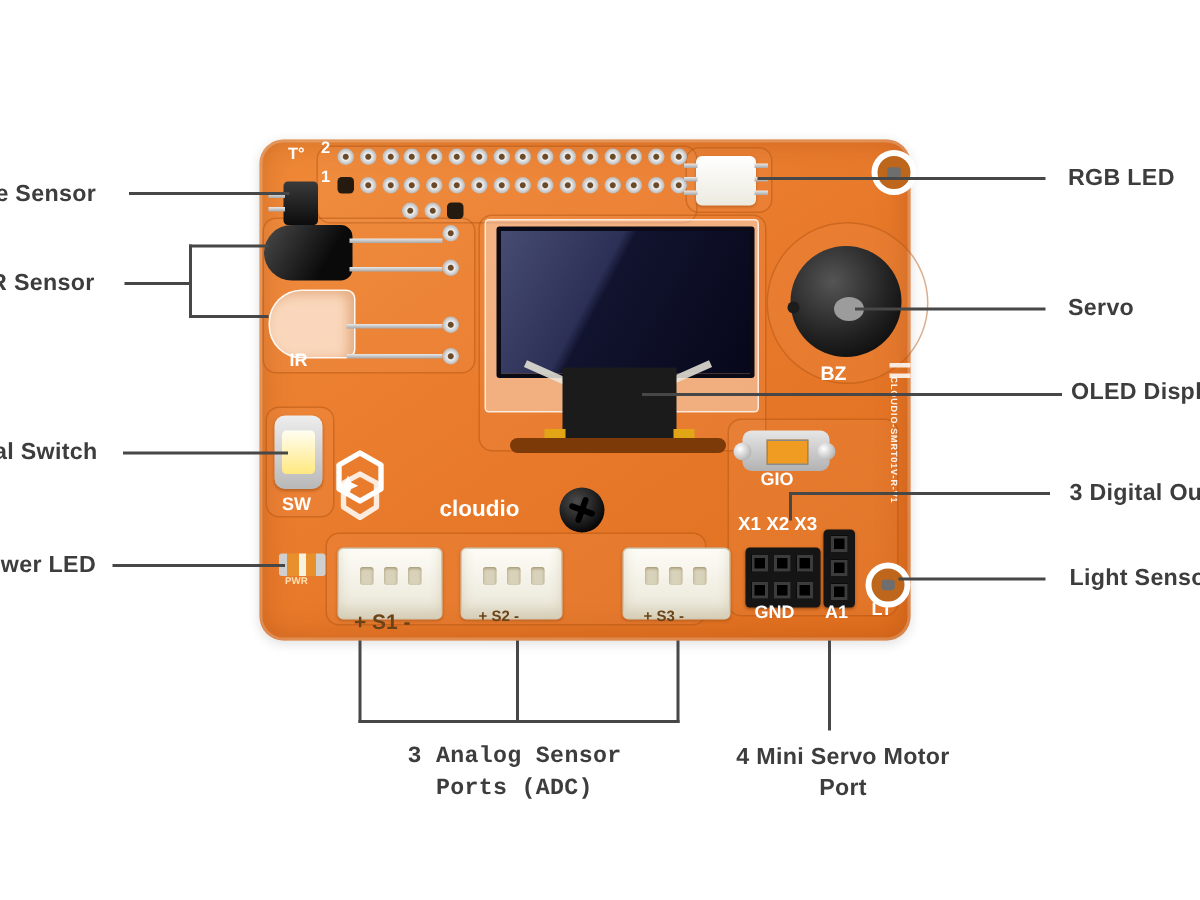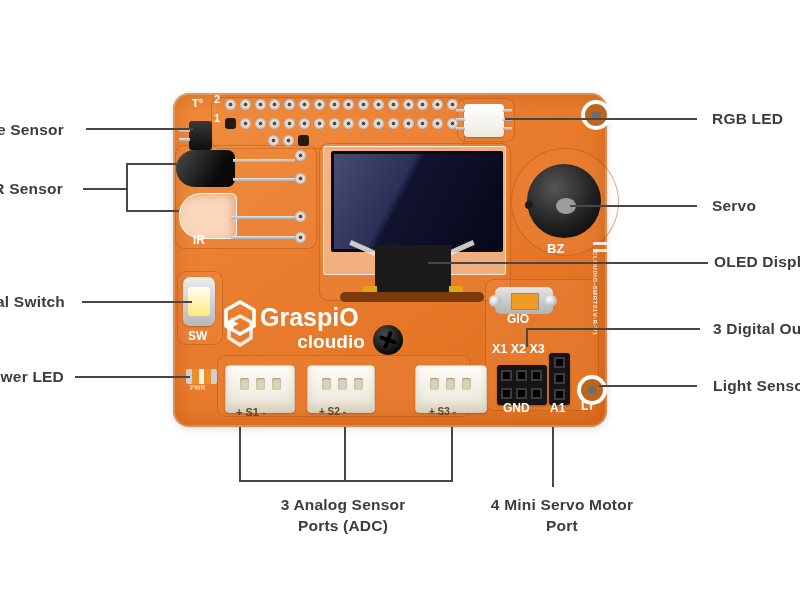--- a/index.html
+++ b/index.html
@@ -196,22 +196,21 @@
   <div class="sw">
       <span class="face"></span>
     </div>
   <div class="silk" style="left:15px;top:236px;font-size:12px;">SW</div>
 
   <svg style="left:48px;top:206px;" width="38" height="52" viewBox="0 0 38 52">
     <path d="M19 3 L33 11 V27 L19 35 L5 27 V11 Z" fill="none" stroke="#ffffff" stroke-width="3.6" stroke-linejoin="round"></path>
     <path d="M19 17 L30 23 V39 L19 46 L8 39 V23 Z" fill="none" stroke="#ffffff" stroke-width="3.6" stroke-linejoin="round" opacity=".85"></path>
     <path d="M11 18 l2.2 4.6 4.6 2.2 -4.6 2.2 -2.2 4.6 -2.2 -4.6 -4.6 -2.2 4.6 -2.2 Z" fill="#ffffff"></path>
   </svg>
-  <div class="silk" style="left:87px;top:210px;font-size:25px;">GraspiO</div>
-  <div class="silk" style="left:120px;top:238px;width:76px;text-align:center;font-size:19px;">cloudio</div>
+  <div class="silk" style="left:120px;top:238px;width:76px;text-align:left;font-size:15px;">cloudio</div>
 
   <div class="screw"></div>
 
   <div class="gio">
     <span class="lug" style="left:-6px;"></span>
       <span class="lug" style="right:-4px;"></span>
     <span class="pad-c"></span>
   </div>
   <div class="silk" style="left:334px;top:219px;font-size:12px;">GIO</div>
 
@@ -243,21 +242,21 @@
   <div class="sconn" style="left:134px;width:66px;">
       <span class="cpin"></span>
       <span class="cpin"></span>
       <span class="cpin"></span>
     </div>
   <div class="sconn" style="left:242px;width:70px;">
       <span class="cpin"></span>
       <span class="cpin"></span>
       <span class="cpin"></span>
     </div>
-  <div class="silk" style="left:63px;top:313px;font-size:11px;color:#6b4318;">+ S1 -</div>
+  <div class="silk" style="left:63px;top:313px;font-size:14px;color:#6b4318;">+ S1 -</div>
   <div class="silk" style="left:146px;top:313px;font-size:10px;color:#6b4318;">+ S2 -</div>
   <div class="silk" style="left:256px;top:313px;font-size:10px;color:#6b4318;">+ S3 -</div>
 
   <div class="edge-text">CLOUDIO-SMRT01V-R-V1</div>
   <div class="dash" style="left:420px;top:149px;"></div>
   <div class="dash" style="left:420px;top:156px;"></div>
 </div>
 
 <div class="cline h" style="left:86px;top:128px;width:107px;"></div>
 <div class="cline h" style="left:83px;top:188px;width:45px;"></div>
@@ -282,16 +281,16 @@
 <div class="callout" style="right:737px;top:189px;">IR Sensor</div>
 <div class="callout" style="right:735px;top:302px;">Signal Switch</div>
 <div class="callout" style="right:736px;top:377px;">Power LED</div>
 
 <div class="callout" style="left:712px;top:119px;">RGB LED</div>
 <div class="callout" style="left:712px;top:206px;">Servo</div>
 <div class="callout" style="left:714px;top:262px;">OLED Display</div>
 <div class="callout" style="left:713px;top:329px;">3 Digital Outputs</div>
 <div class="callout" style="left:713px;top:386px;">Light Sensor</div>
 
-<div class="callout center" style="left:343px;top:494px;">3 Analog Sensor
+<div class="callout center" style="left:343px;top:494px;font-family:Liberation Mono, monospace;">3 Analog Sensor
 Ports (ADC)</div>
 <div class="callout center" style="left:562px;top:494px;">4 Mini Servo Motor
 Port</div>
 
 </body></html>

